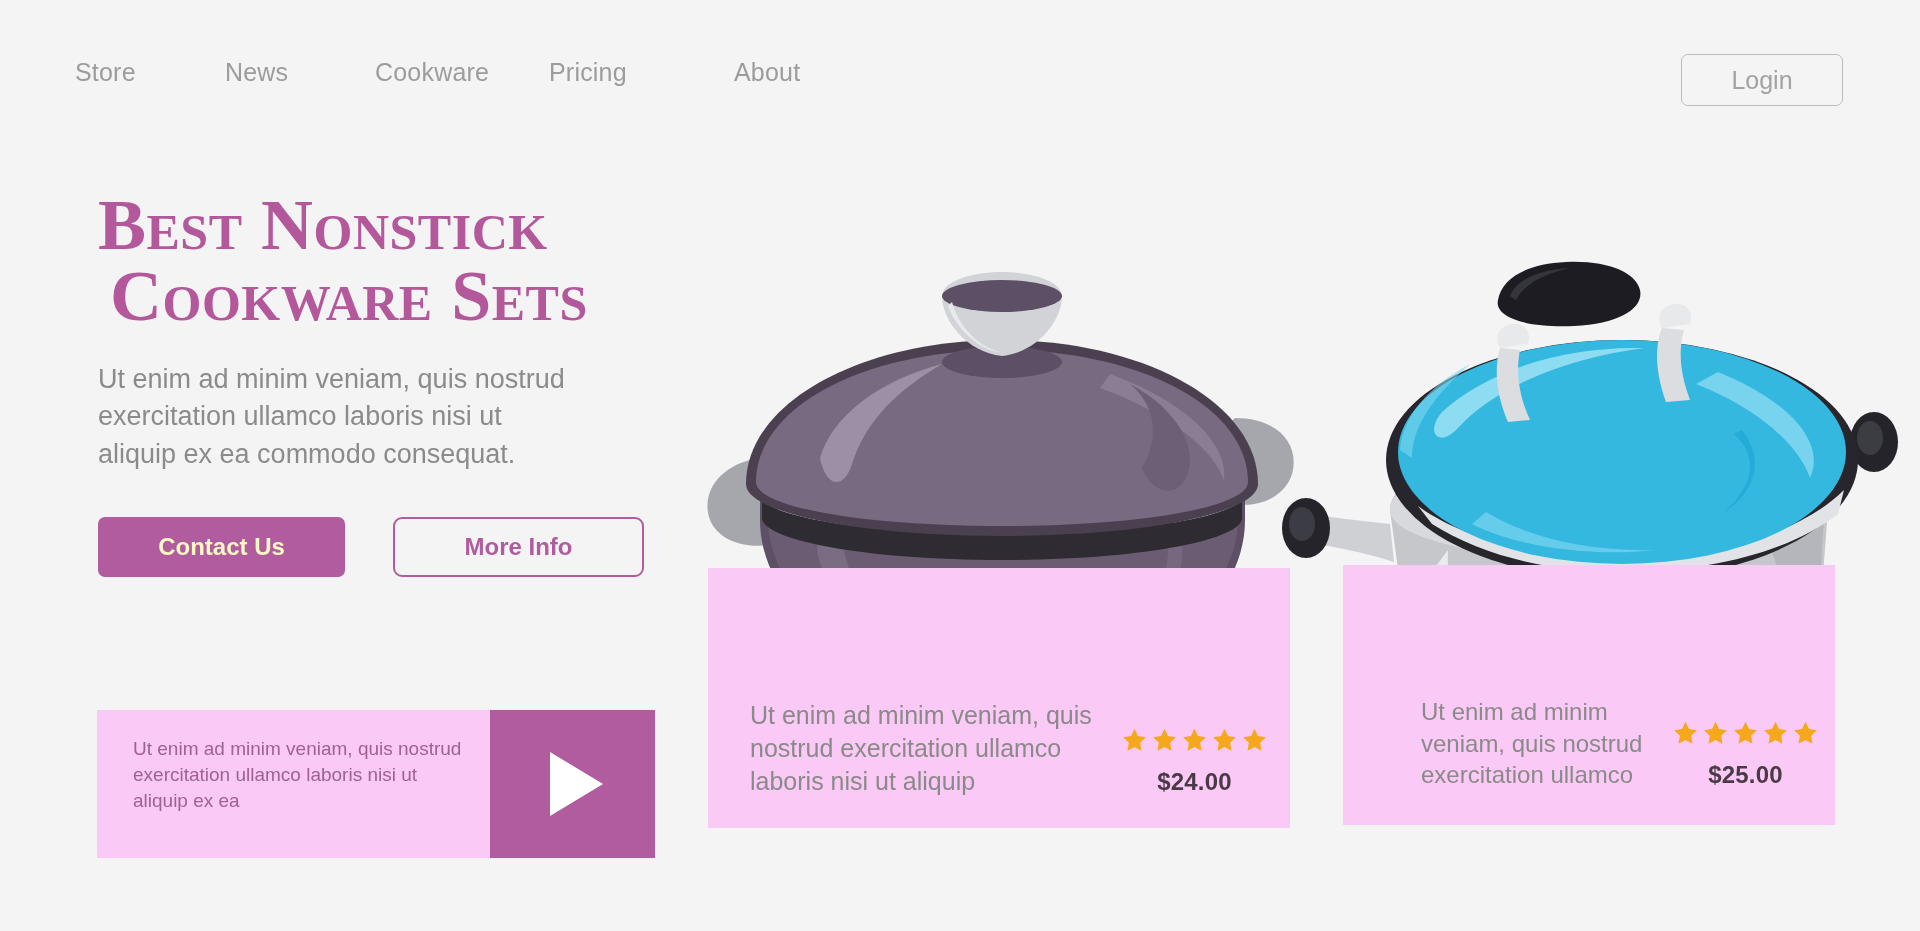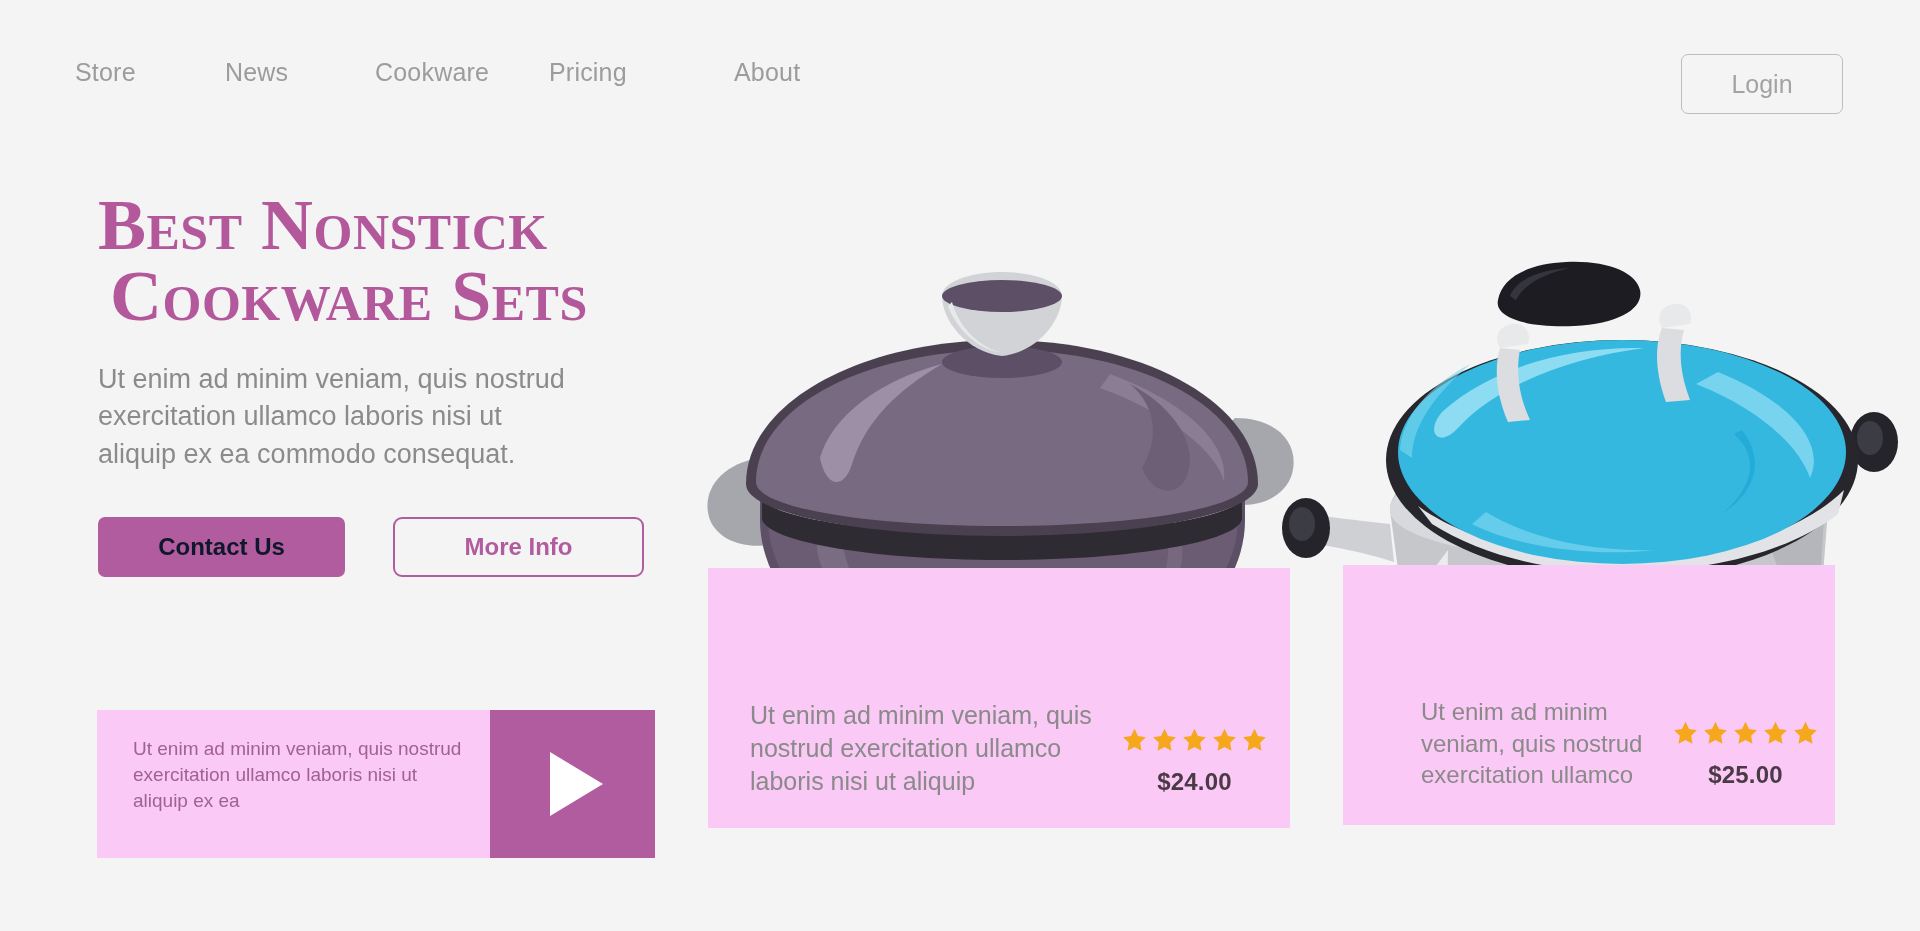--- a/index.html
+++ b/index.html
@@ -17,21 +17,21 @@
   .nav-link {
     font-size:25px; color:#9c9c9c; letter-spacing:0.2px;
     font-weight:400; white-space:nowrap; cursor:pointer;
   }
   .nav-link.i0 { width:134px; }
   .nav-link.i1 { width:134px; }
   .nav-link.i2 { width:158px; }
   .nav-link.i3 { width:169px; }
   .nav-link.i4 { width:120px; }
   .login-btn {
-    position:absolute; left:1681px; top:54px; width:162px; height:60px;
+    position:absolute; left:1681px; top:54px; width:162px; height:52px;
     border:1.6px solid #bdbdbd; border-radius:7px; background:transparent;
     color:#a3a3a3; font-size:25px; font-family:"Liberation Sans", sans-serif;
     display:flex; align-items:center; justify-content:center; cursor:pointer;
   }
 
   
   .hero { position:absolute; left:98px; top:190px; width:620px; }
   .headline {
     font-family:"Liberation Serif", serif;
     font-variant:small-caps;
@@ -42,21 +42,21 @@
     letter-spacing:0.5px;
     margin-bottom:30px;
   }
   .headline .l2 { display:block;margin-left:12px; }
   .hero-sub {
     font-size:27px; line-height:1.38; color:#8b8b8b;
     width:470px; margin-top:20px;
   }
   .cta-row { display:flex; gap:48px; margin-top:44px; }
   .btn-primary {
-    width:247px; height:60px; background:#b05c9e; color:#0f172a;
+    width:247px; height:60px; background:#b05c9e; color:#fef9c3;
     border:none; border-radius:7px; font-size:24px; font-weight:700;
     font-family:"Liberation Sans", sans-serif;
     display:flex; align-items:center; justify-content:center; cursor:pointer;
   }
   .btn-secondary {
     width:251px; height:60px; background:transparent; color:#b05c9e;
     border:2.2px solid #b05c9e; border-radius:9px; font-size:24px; font-weight:700;
     font-family:"Liberation Sans", sans-serif;
     display:flex; align-items:center; justify-content:center; cursor:pointer;
   }

